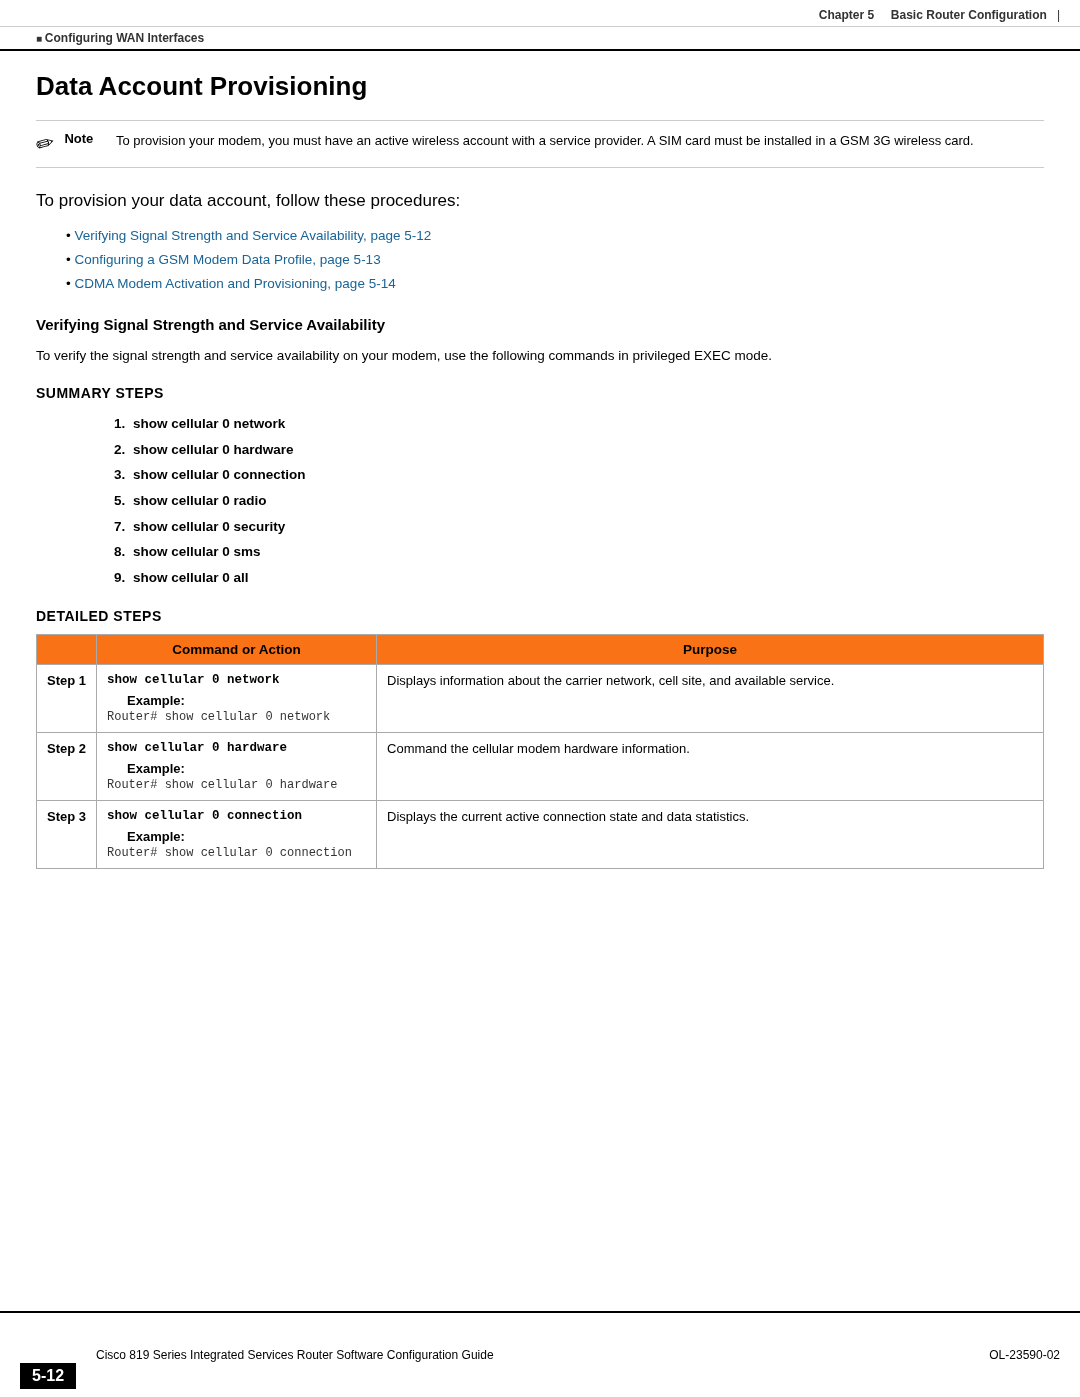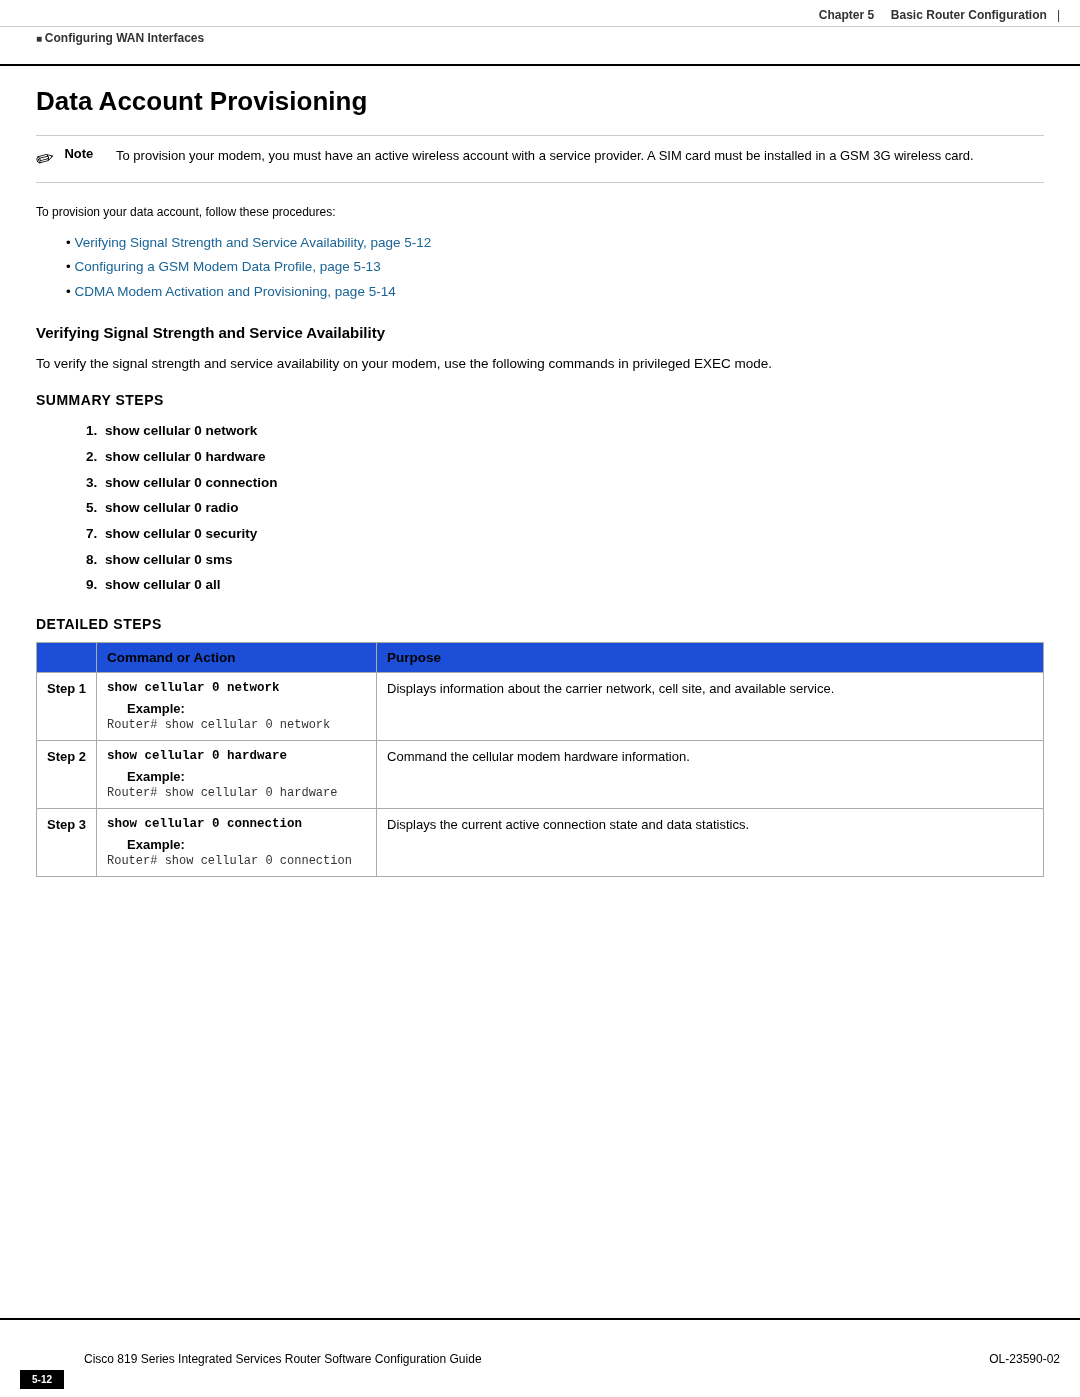--- a/index.html
+++ b/index.html
@@ -38,21 +38,21 @@
 
     .header-chapter span {
       font-weight: bold;
     }
 
     
     .sub-header {
       display: flex;
       justify-content: space-between;
       align-items: center;
-      padding: 4px 20px 19px 36px;
+      padding: 4px 20px 4px 36px;
       border-bottom: 2px solid #000;
     }
 
     .sub-header-left {
       font-size: 12px;
       color: #333;
       font-weight: bold;
     }
 
     .sub-header-left::before {
@@ -91,21 +91,21 @@
 
     .note-content {
       font-size: 13px;
       line-height: 1.5;
       flex: 1;
     }
 
     
     .intro-text {
       margin: 16px 0 10px 0;
-      font-size: 12px;
+      font-size: 17px;
       line-height: 1.5;
     }
 
     
     .bullet-list {
       list-style: none;
       margin-left: 30px;
       margin-bottom: 16px;
     }
 
@@ -137,21 +137,21 @@
       font-size: 14px;
       font-weight: bold;
       text-transform: uppercase;
       margin: 18px 0 10px 0;
       letter-spacing: 0.5px;
     }
 
     
     .numbered-list {
       list-style: none;
-      margin-left: 50px;
+      margin-left: 78px;
       margin-bottom: 18px;
     }
 
     .numbered-list li {
       font-size: 13.5px;
       line-height: 1.9;
     }
 
     .numbered-list li .num {
       font-weight: bold;
@@ -172,24 +172,24 @@
 
     
     .steps-table {
       width: 100%;
       border-collapse: collapse;
       margin-top: 10px;
       font-size: 13px;
     }
 
     .steps-table th {
-      background: #1d4ed8;
+      background: #f97316;
       border: 1px solid #aaa;
       padding: 7px 10px;
-      text-align: left;
+      text-align: center;
       font-weight: bold;
       font-size: 13.5px;
     }
 
     .steps-table td {
       border: 1px solid #aaa;
       padding: 8px 10px;
       vertical-align: top;
     }
 
@@ -236,21 +236,21 @@
       bottom: 0;
       left: 0;
       right: 0;
     }
 
     .footer-page-num {
       background: #000;
       color: #fff;
       padding: 4px 12px;
       font-weight: bold;
-      font-size: 10px;
+      font-size: 16px;
       margin-top: 42px;
     }
 
     .footer-title {
       font-size: 12px;
       text-align: left;
       flex: 1;
       margin: 0 20px;
     }
 

